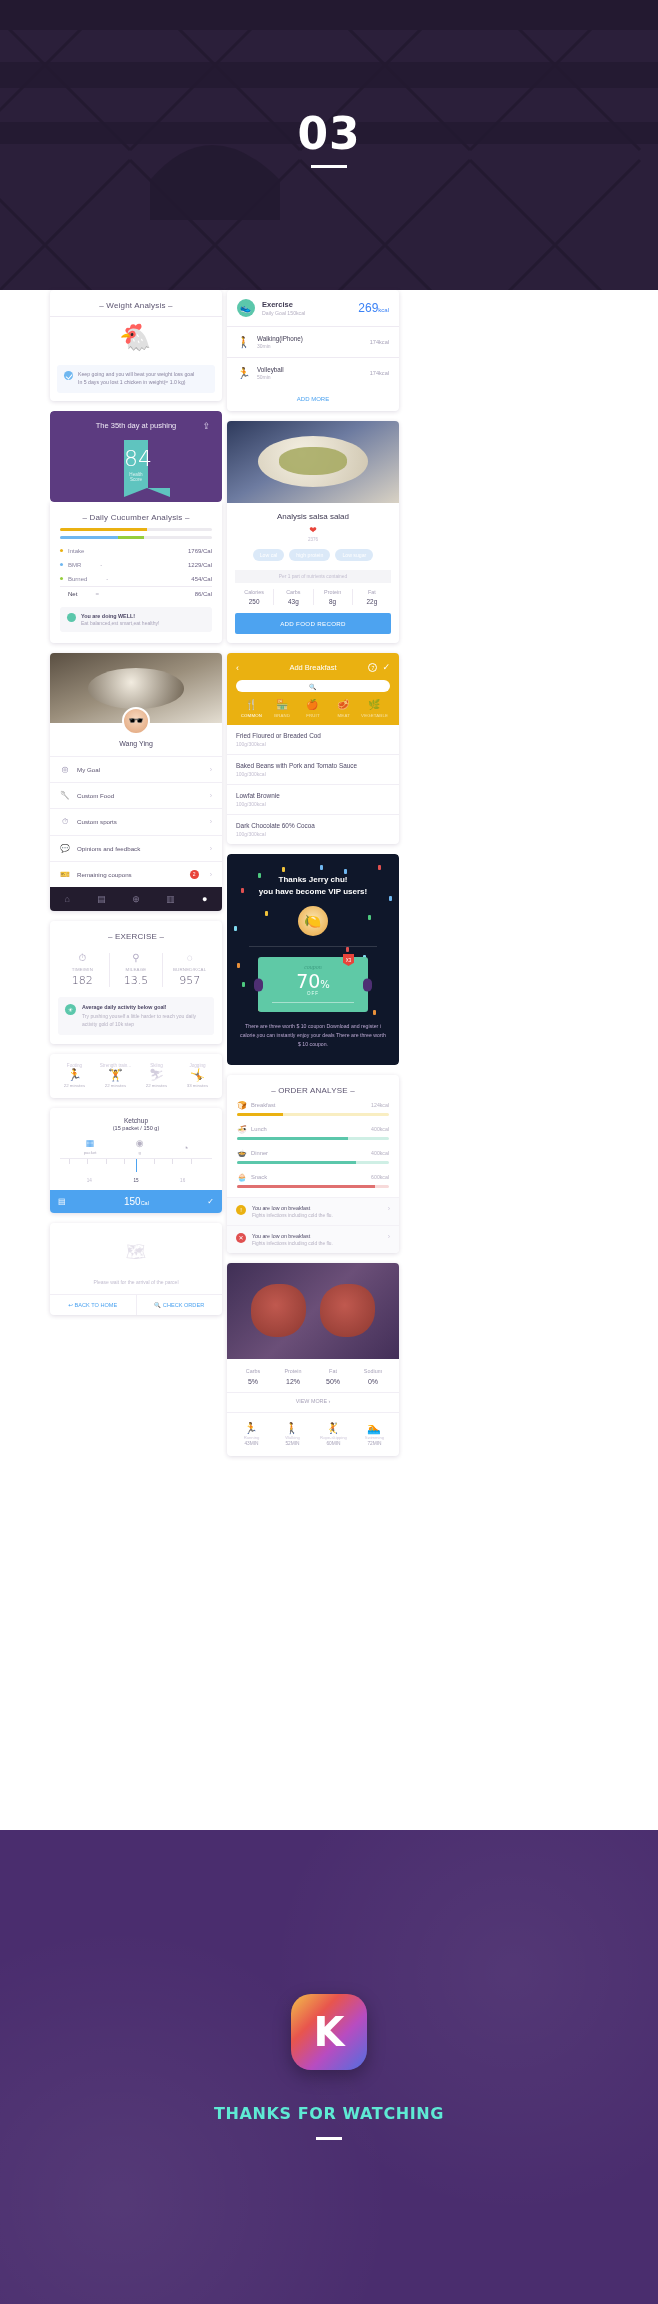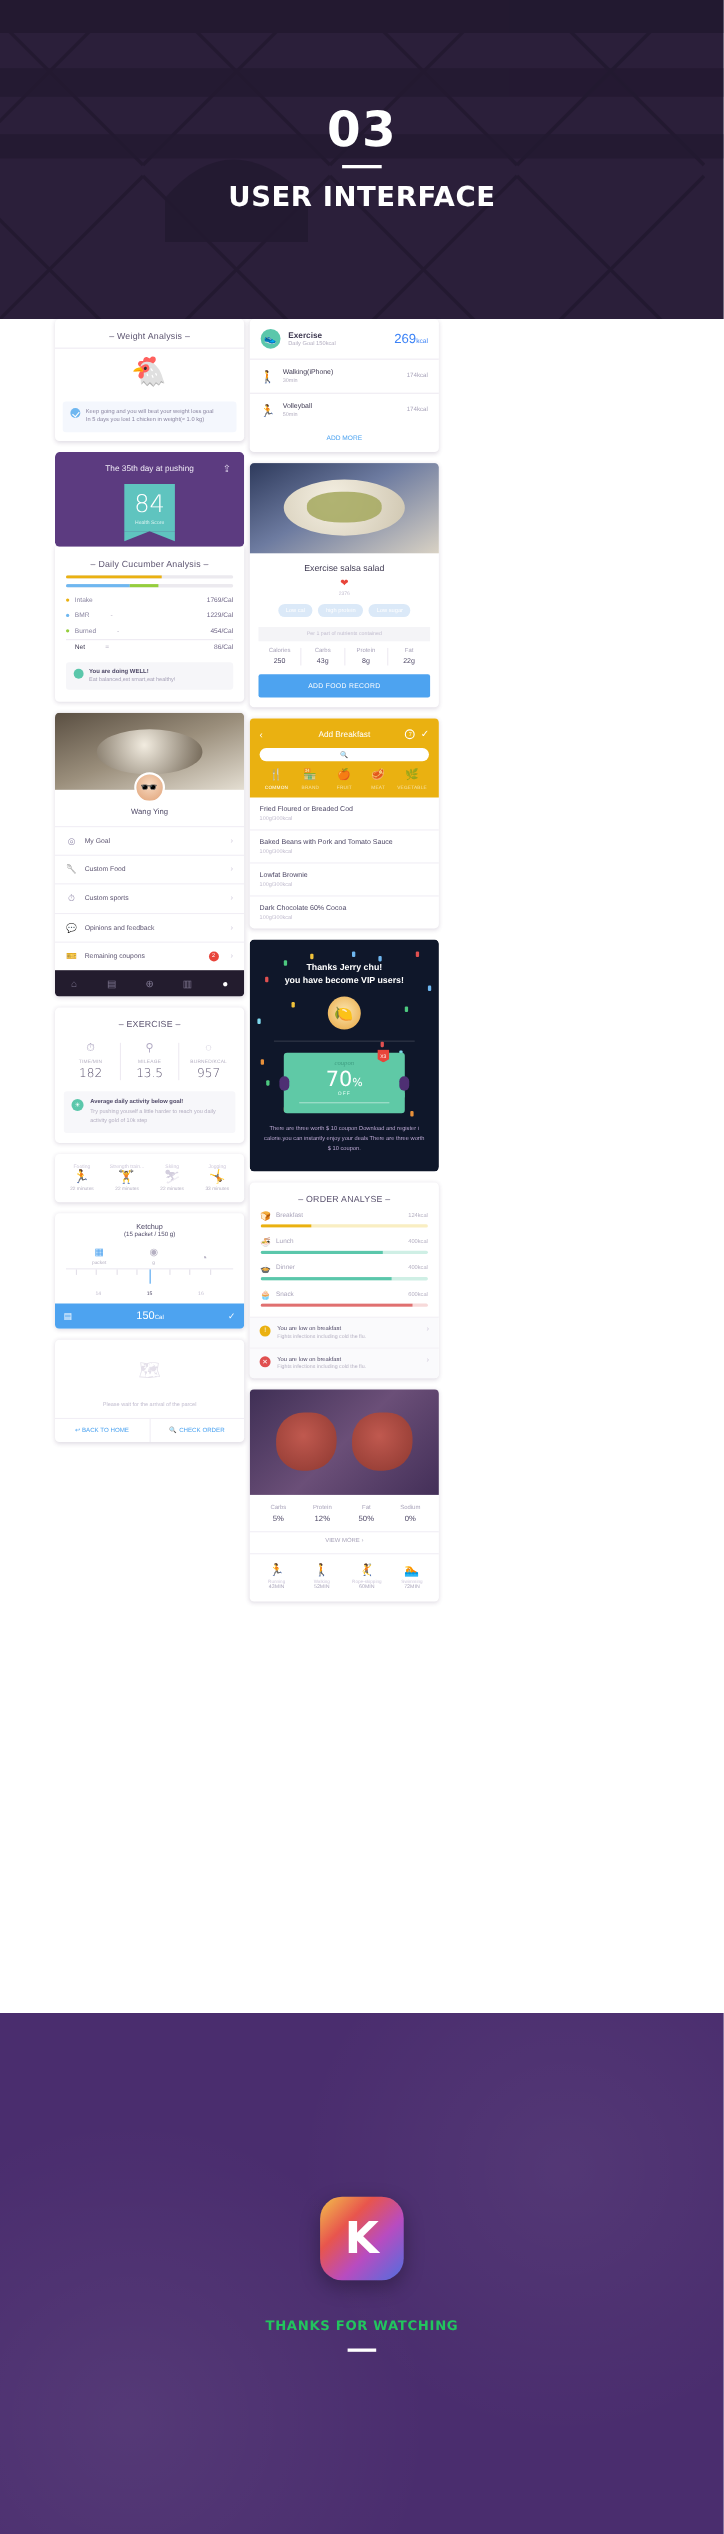--- a/index.html
+++ b/index.html
@@ -94,21 +94,21 @@
 
   
   .ic {
     background:#5c3b80; border-radius:4px; color:#fff; padding:10px 10px 14px;
     position:relative; overflow:hidden;
   }
   .ic-top { display:flex; align-items:center; justify-content:center; position:relative; }
   .ic-title { font-size:7.5px; color:#efeaf5; }
   .ic-share { position:absolute; right:2px; top:0; font-size:9px; color:#ddd2ea; }
   .ic-badge {
-    width:46px; margin:10px auto 0; background:#5fc4bf; text-align:center;
+    width:24px; margin:10px auto 0; background:#5fc4bf; text-align:center;
     padding:8px 0 6px; position:relative;
   }
   .ic-badge:after{
     content:""; position:absolute; left:0; bottom:-9px; width:0;height:0;
     border-left:23px solid #5fc4bf; border-right:23px solid #5fc4bf;
     border-bottom:9px solid transparent;
   }
   .ic-score { font-size:22px; line-height:1; color:#fff; font-weight:300;
               font-family:"DejaVu Sans", sans-serif; }
   .ic-label { font-size:4.6px; color:#d7f1ef; margin-top:2px; }
@@ -314,42 +314,41 @@
   }
   .f-inner{ position:absolute; inset:0; display:flex; flex-direction:column;
             align-items:center; justify-content:center; z-index:2; }
   .f-logo{
     width:76px;height:76px;border-radius:20px;
     background:linear-gradient(135deg,#f2c14b 0%,#e8554d 32%,#b84cc0 62%,#4f6fe0 100%);
     display:flex;align-items:center;justify-content:center;
     box-shadow:0 6px 18px rgba(0,0,0,.3);
   }
   .f-logo span{ color:#fff; font-size:40px; font-weight:bold; font-family:"DejaVu Sans", sans-serif; line-height:1;}
-  .f-txt{ color:#22c55e; font-size:12px; font-weight:bold; letter-spacing:.6px; margin-top:34px;
+  .f-txt{ color:#5eead4; font-size:16px; font-weight:bold; letter-spacing:.6px; margin-top:34px;
           font-family:"DejaVu Sans", sans-serif; }
   .f-rule{ width:26px; height:3px; background:#fff; margin-top:14px; }
 </style>
 </head>
 <body>
 
 <div class="hero">
   <svg class="hero-pattern" viewBox="0 0 658 290" preserveAspectRatio="none">
     <g stroke="#1d1529" stroke-width="3" fill="none">
       <path d="M-40 -20 L130 150 M130 -20 L-40 150 M130 -20 L300 150 M300 -20 L130 150 M300 -20 L470 150 M470 -20 L300 150 M470 -20 L640 150 M640 -20 L470 150 M640 -20 L810 150"></path>
       <path d="M-40 160 L130 330 M130 160 L-40 330 M130 160 L300 330 M300 160 L130 330 M300 160 L470 330 M470 160 L300 330 M470 160 L640 330 M640 160 L470 330"></path>
     </g>
     <rect x="0" y="-6" width="658" height="36" fill="#1d1529"></rect>
     <rect x="0" y="62" width="658" height="26" fill="#1d1529" opacity=".85"></rect>
     <rect x="0" y="122" width="658" height="22" fill="#1d1529" opacity=".8"></rect>
     <path d="M150 180 q60 -70 130 0 v40 h-130 z" fill="#1d1529" opacity=".9"></path>
   </svg>
   <div class="hero-inner">
     <div class="hero-num">03</div>
     <div class="hero-rule"></div>
-    <div class="hero-title">USER INTERFACE</div>
   </div>
 </div>
 
 <div class="board">
 
   <div class="col-l">
 
     <div class="card">
       <div class="sect-title">– Weight Analysis –</div>
       <div class="divider"></div>
@@ -592,21 +591,21 @@
           <div class="ex-row-name">Volleyball</div>
           <div class="ex-row-sub">50min</div>
         </div>
         <div class="ex-row-val">174kcal</div>
       </div>
       <div class="ex-more">ADD MORE</div>
     </div>
 
     <div class="card">
       <div class="food-photo"></div>
-      <div class="food-name">Exercise salsa salad</div>
+      <div class="food-name">Analysis salsa salad</div>
       <div class="food-heart">❤</div>
       <div class="food-likes">2376</div>
       <div class="tags">
         <span class="tag">Low cal</span>
         <span class="tag">high protein</span>
         <span class="tag">Low sugar</span>
       </div>
       <div class="per-bar">Per 1 part of nutrients contained</div>
       <div class="nutri">
         <div class="nutri-c">

